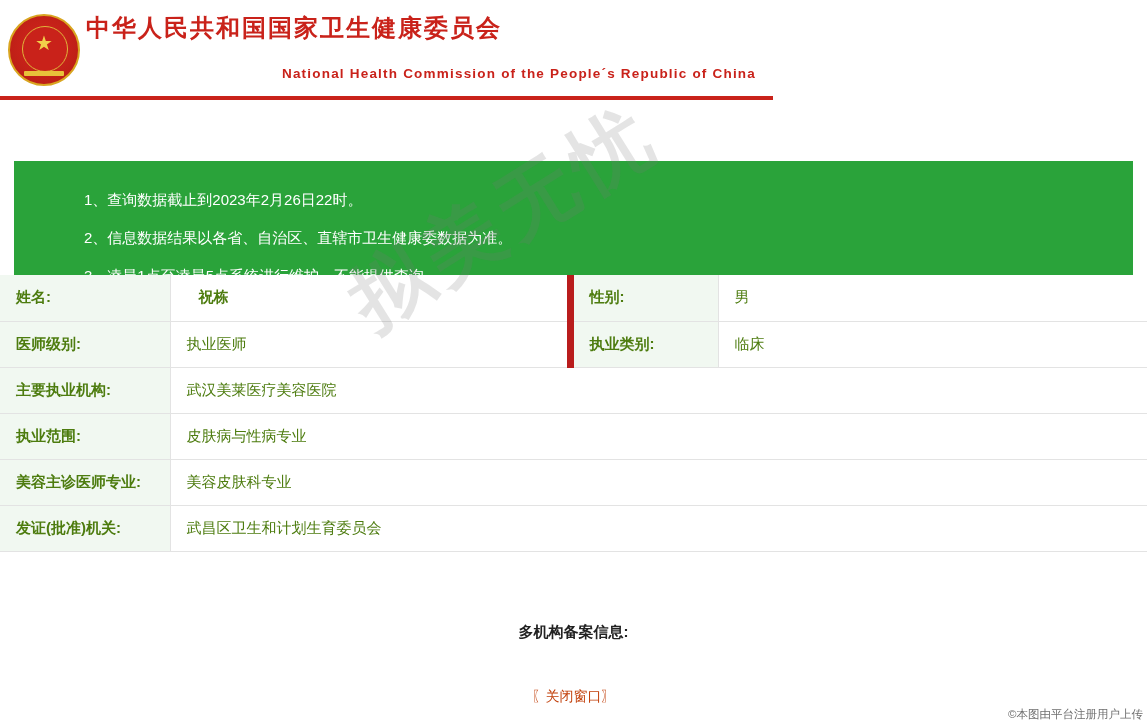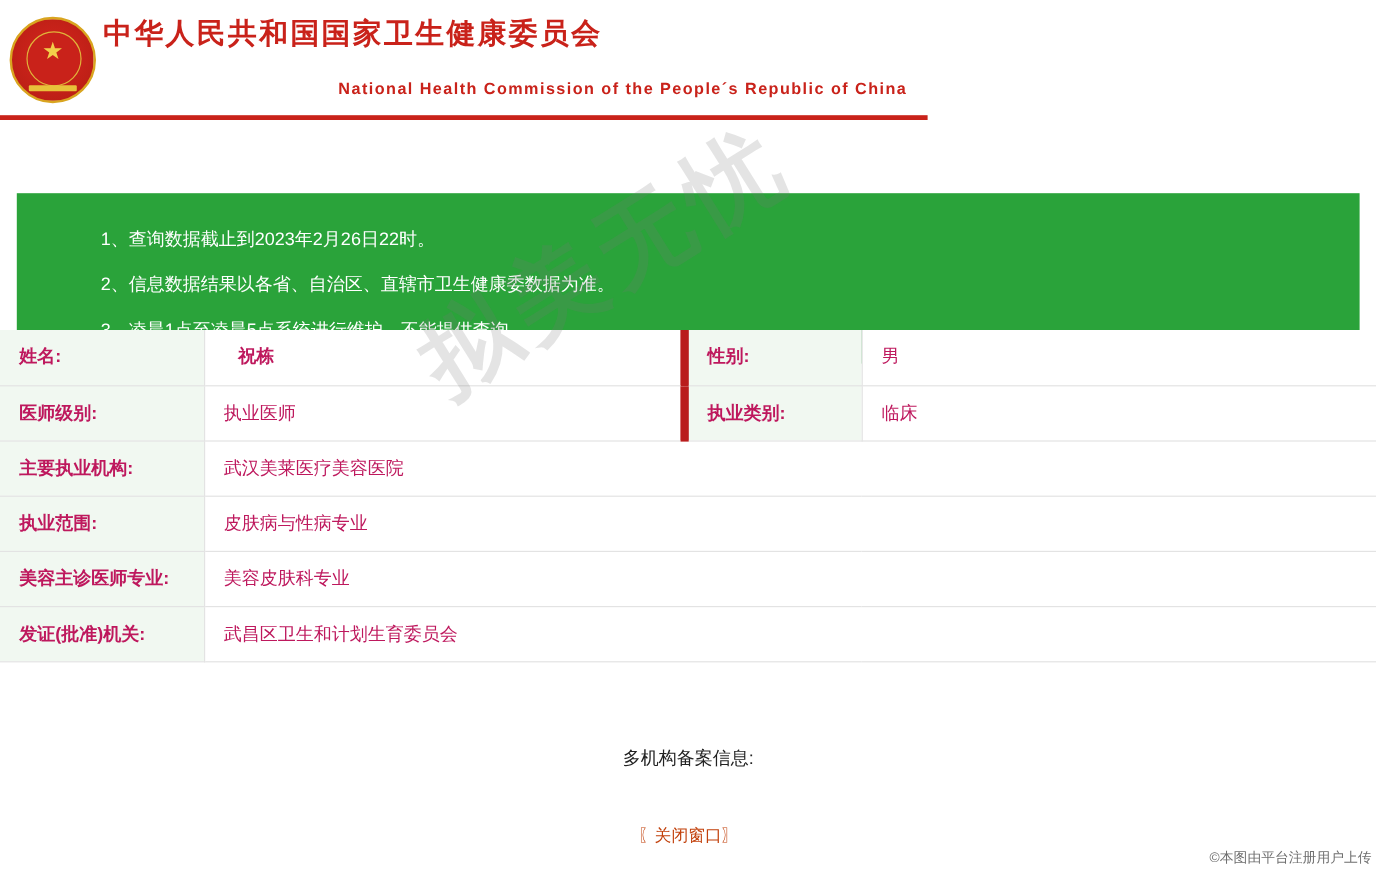--- a/index.html
+++ b/index.html
@@ -110,21 +110,21 @@
     top: 275px;
     width: 1147px;
     border-collapse: collapse;
     font-size: 15px;
   }
   .info-table td {
     border-bottom: 1px solid #e3e3e3;
     height: 46px;
     padding: 0 16px;
     vertical-align: middle;
-    color: #be185d;
+    color: #4d7c0f;
     white-space: nowrap;
   }
   td.label {
     background: #f1f8f1;
     width: 170px;
     font-weight: bold;
     border-right: 1px solid #e3e3e3;
   }
   td.value {
     background: #ffffff;
@@ -143,21 +143,21 @@
   }
 
   
   .multi-org {
     position: absolute;
     left: 0;
     top: 601px;
     width: 1147px;
     text-align: center;
     font-size: 15px;
-    font-weight: normal;
+    font-weight: bold;
     color: #222;
     padding-top: 22px;
   }
   .close-window {
     position: absolute;
     left: 0;
     top: 688px;
     width: 1147px;
     text-align: center;
     font-size: 14px;

